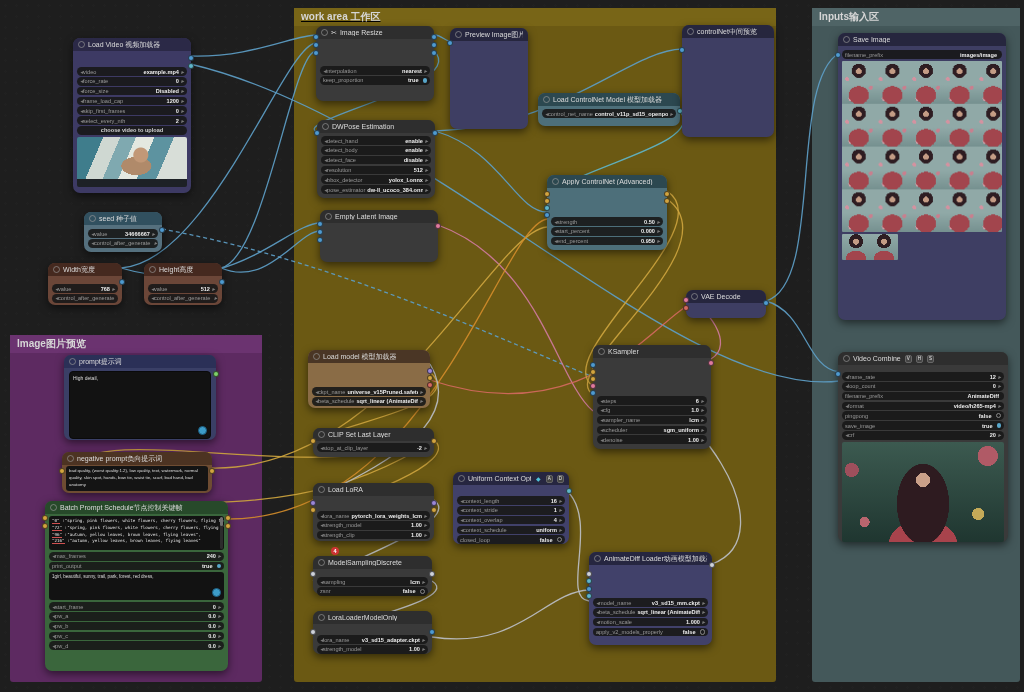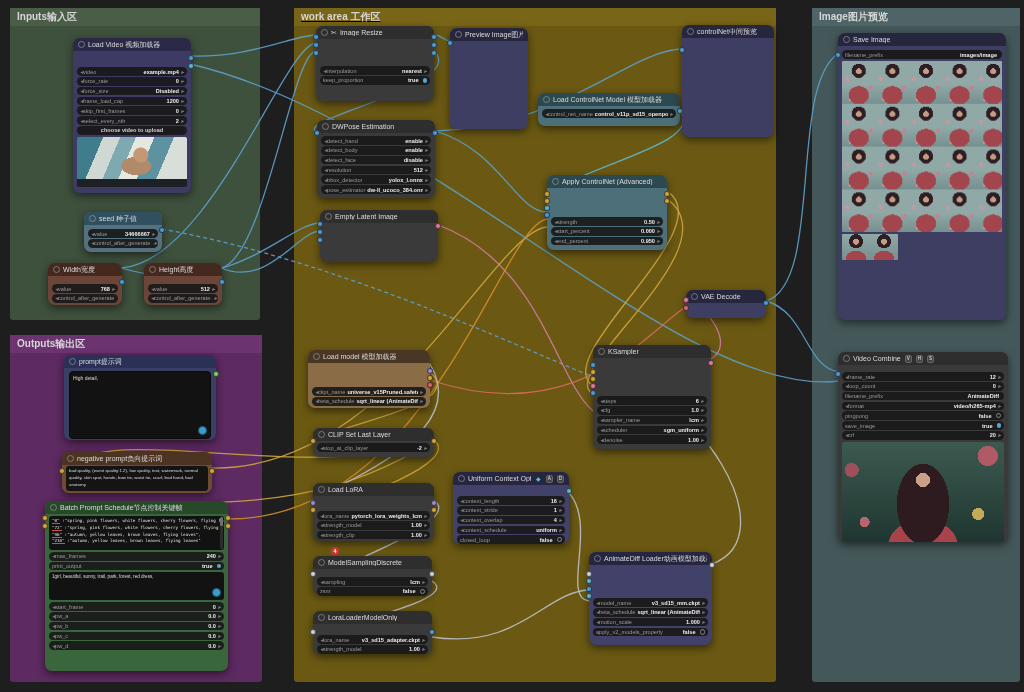--- a/index.html
+++ b/index.html
@@ -109,31 +109,28 @@
       radial-gradient(circle 5px at 14% 80%, #b9656e 0 100%, transparent 101%),
       linear-gradient(180deg,#3c5a50,#1f3630);}
   .redbadge{position:absolute;z-index:5;width:8px;height:8px;border-radius:50%;background:#c33;
     color:#fff;font-size:5.5px;line-height:8px;text-align:center;font-weight:bold;}
 </style>
 </head>
 <body>
 
 <div id="canvas">
 
-  <div class="group g-inputs" style="left:10px;top:8px;width:250px;height:312px">
-    <div class="gtitle">Inputs输入区</div>
-    </div>
   <div class="group g-prompt" style="left:10px;top:335px;width:252px;height:347px">
-    <div class="gtitle">Outputs输出区</div>
+    <div class="gtitle">Image图片预览</div>
     </div>
   <div class="group g-work" style="left:294px;top:8px;width:482px;height:674px">
     <div class="gtitle">work area 工作区</div>
     </div>
   <div class="group g-outputs" style="left:812px;top:8px;width:208px;height:674px">
-    <div class="gtitle">Image图片预览</div>
+    <div class="gtitle">Inputs输入区</div>
     </div>
 
   <svg class="wires" width="1024" height="692">
     <path stroke="#5d9ec7" d="M190,56 C250,58 295,35 316,35"></path>
     <path stroke="#5d9ec7" stroke-width="1" d="M190,64 C430,120 680,400 839,381"></path>
     <path stroke="#5d9ec7" stroke-dasharray="4 3" d="M162,229 C330,260 480,330 593,377"></path>
     <path stroke="#5d9ec7" d="M121,268 C210,262 285,44 316,43"></path>
     <path stroke="#5d9ec7" d="M221,268 C265,258 292,52 316,51"></path>
     <path stroke="#5d9ec7" d="M121,268 C230,300 288,223 320,223"></path>
     <path stroke="#5d9ec7" d="M221,268 C268,288 298,231 320,231"></path>

